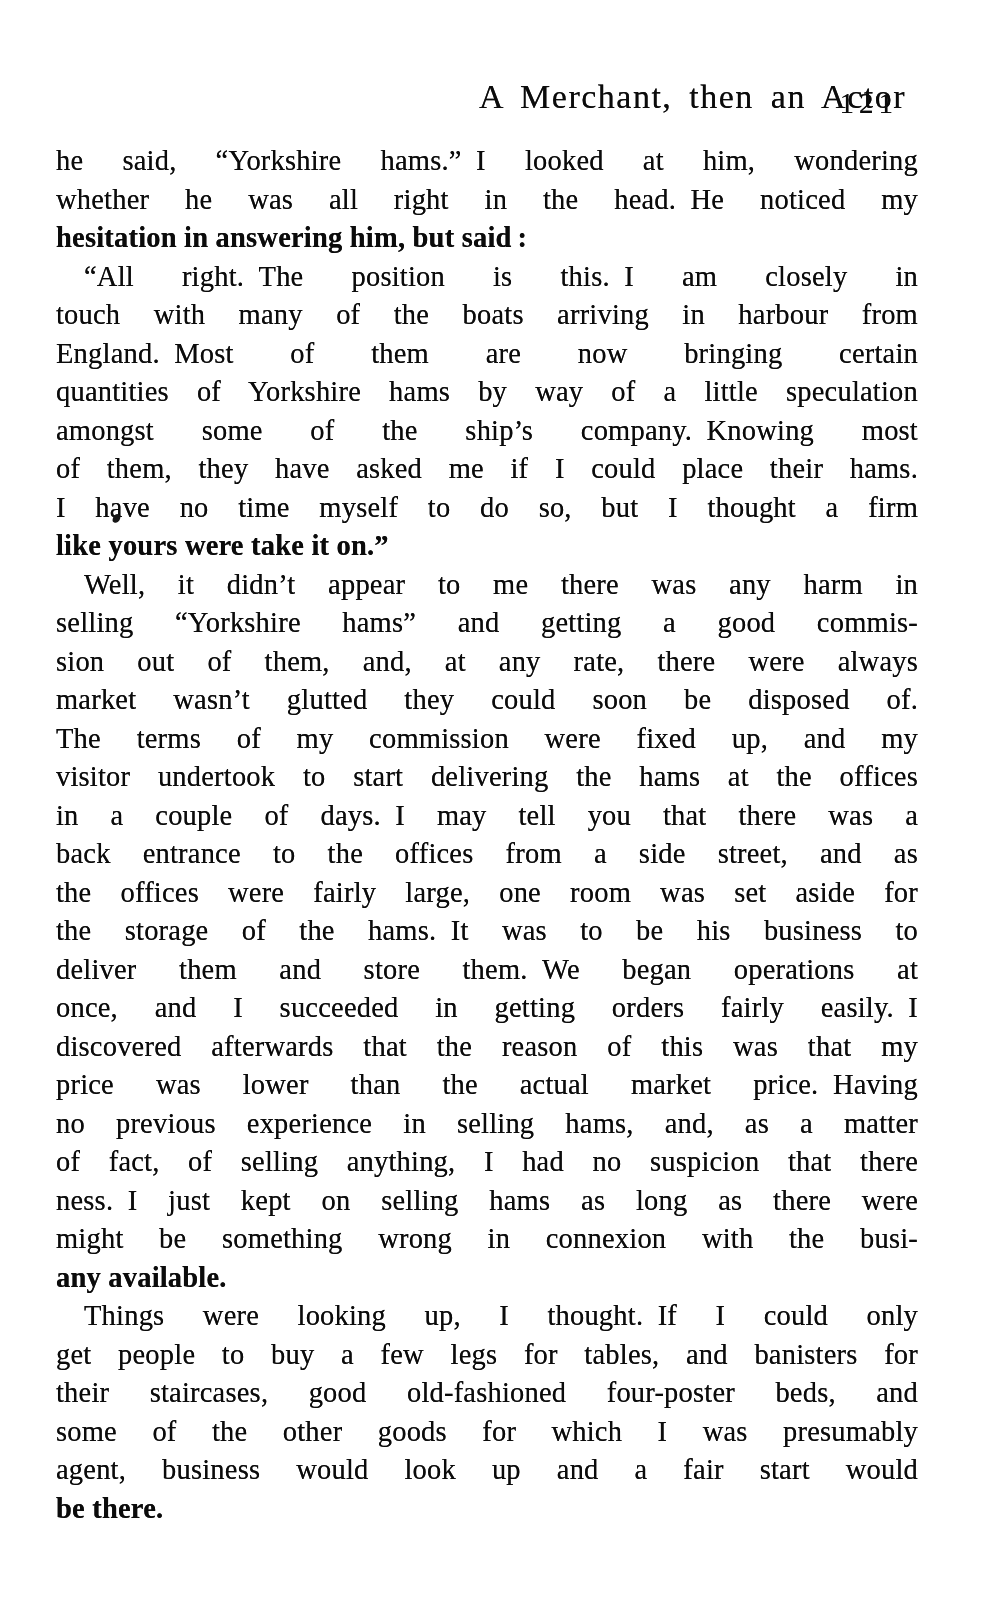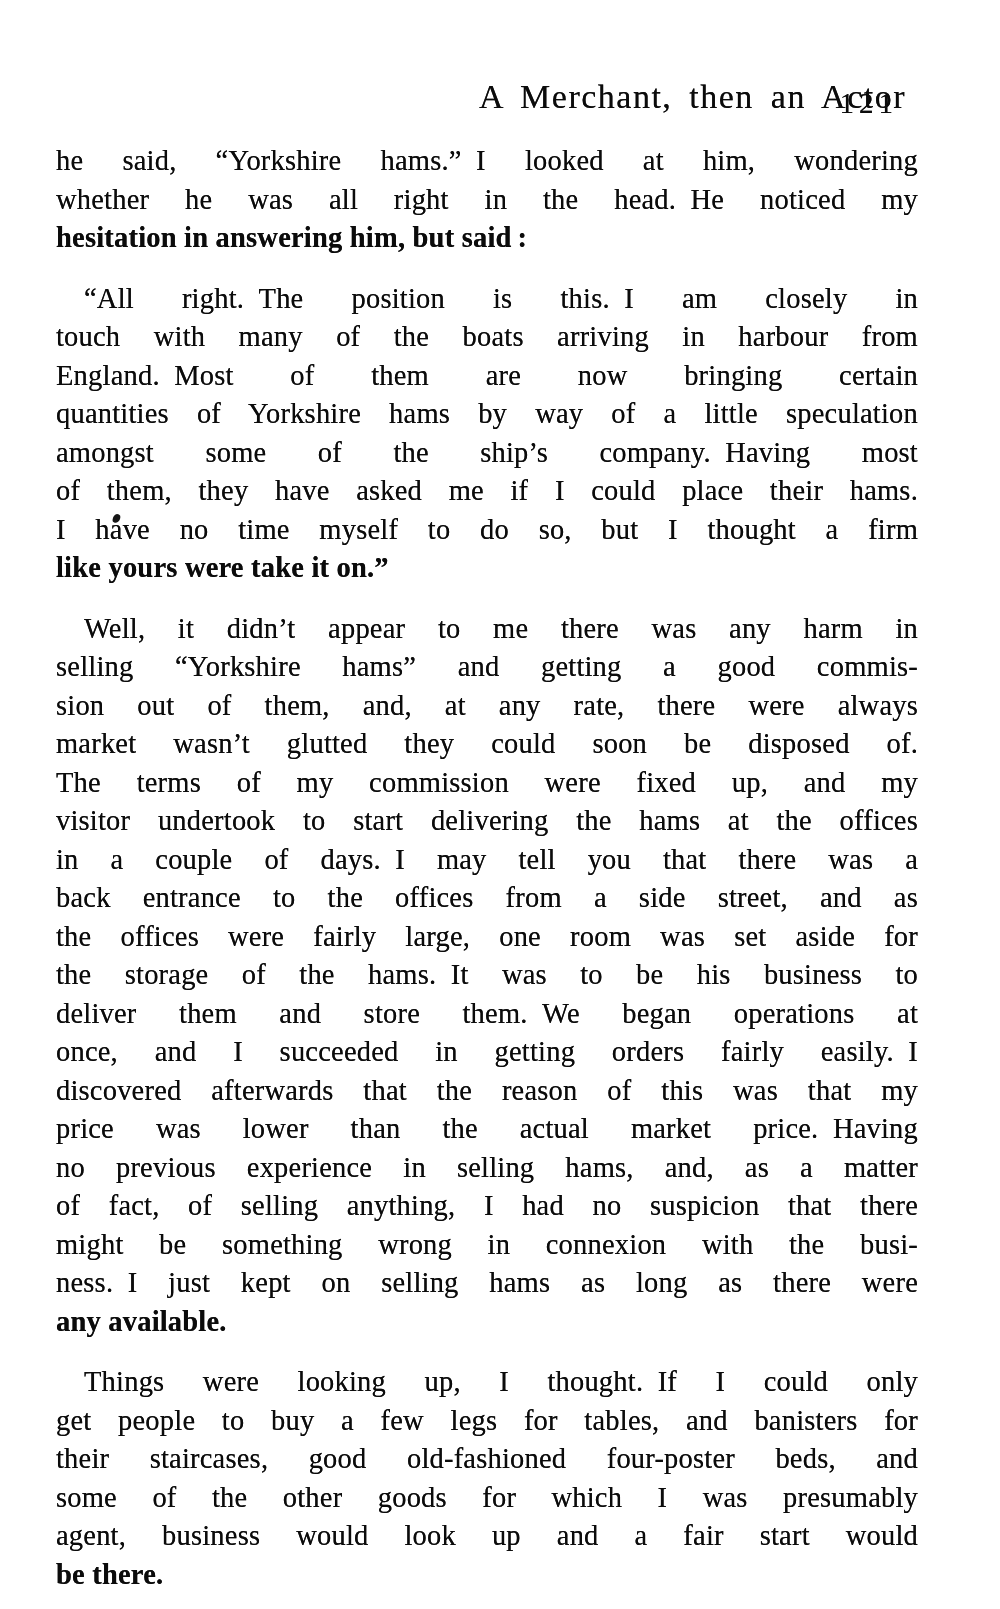--- a/index.html
+++ b/index.html
@@ -59,21 +59,20 @@
     text-align-last: justify;
     white-space: normal;
     letter-spacing: 0.2px;
   }
   .line.pe {
     text-align-last: left;
     font-weight: bold;
   }
   .line.indent {
     padding-left: 28px;
-    margin-top: 22px;
   }
   .ink-speck {
     position: absolute;
     left: 113px;
     top: 514px;
     width: 7px;
     height: 9px;
     background: #161616;
     border-radius: 55% 45% 60% 40%;
     transform: rotate(18deg);
@@ -90,42 +89,42 @@
   </div>
 
   <div class="text-block">
     <div class="line">he said, “Yorkshire hams.” I looked at him, wondering</div>
     <div class="line">whether he was all right in the head. He noticed my</div>
     <div class="line pe">hesitation in answering him, but said :</div>
     <div class="line indent">“All right. The position is this. I am closely in</div>
     <div class="line">touch with many of the boats arriving in harbour from</div>
     <div class="line">England. Most of them are now bringing certain</div>
     <div class="line">quantities of Yorkshire hams by way of a little speculation</div>
-    <div class="line">amongst some of the ship’s company. Having most</div>
+    <div class="line">amongst some of the ship’s company. Knowing most</div>
     <div class="line">of them, they have asked me if I could place their hams.</div>
     <div class="line">I have no time myself to do so, but I thought a firm</div>
     <div class="line pe">like yours were take it on.”</div>
     <div class="line indent">Well, it didn’t appear to me there was any harm in</div>
     <div class="line">selling “Yorkshire hams” and getting a good commis-</div>
     <div class="line">sion out of them, and, at any rate, there were always</div>
     <div class="line">market wasn’t glutted they could soon be disposed of.</div>
     <div class="line">The terms of my commission were fixed up, and my</div>
     <div class="line">visitor undertook to start delivering the hams at the offices</div>
     <div class="line">in a couple of days. I may tell you that there was a</div>
     <div class="line">back entrance to the offices from a side street, and as</div>
     <div class="line">the offices were fairly large, one room was set aside for</div>
     <div class="line">the storage of the hams. It was to be his business to</div>
     <div class="line">deliver them and store them. We began operations at</div>
     <div class="line">once, and I succeeded in getting orders fairly easily. I</div>
     <div class="line">discovered afterwards that the reason of this was that my</div>
     <div class="line">price was lower than the actual market price. Having</div>
     <div class="line">no previous experience in selling hams, and, as a matter</div>
     <div class="line">of fact, of selling anything, I had no suspicion that there</div>
+    <div class="line">ness. I just kept on selling hams as long as there were</div>
     <div class="line">might be something wrong in connexion with the busi-</div>
-    <div class="line">ness. I just kept on selling hams as long as there were</div>
     <div class="line pe">any available.</div>
     <div class="line indent">Things were looking up, I thought. If I could only</div>
     <div class="line">get people to buy a few legs for tables, and banisters for</div>
     <div class="line">their staircases, good old-fashioned four-poster beds, and</div>
     <div class="line">some of the other goods for which I was presumably</div>
     <div class="line">agent, business would look up and a fair start would</div>
     <div class="line pe">be there.</div>
   </div>
 
   <div class="ink-speck"></div>

